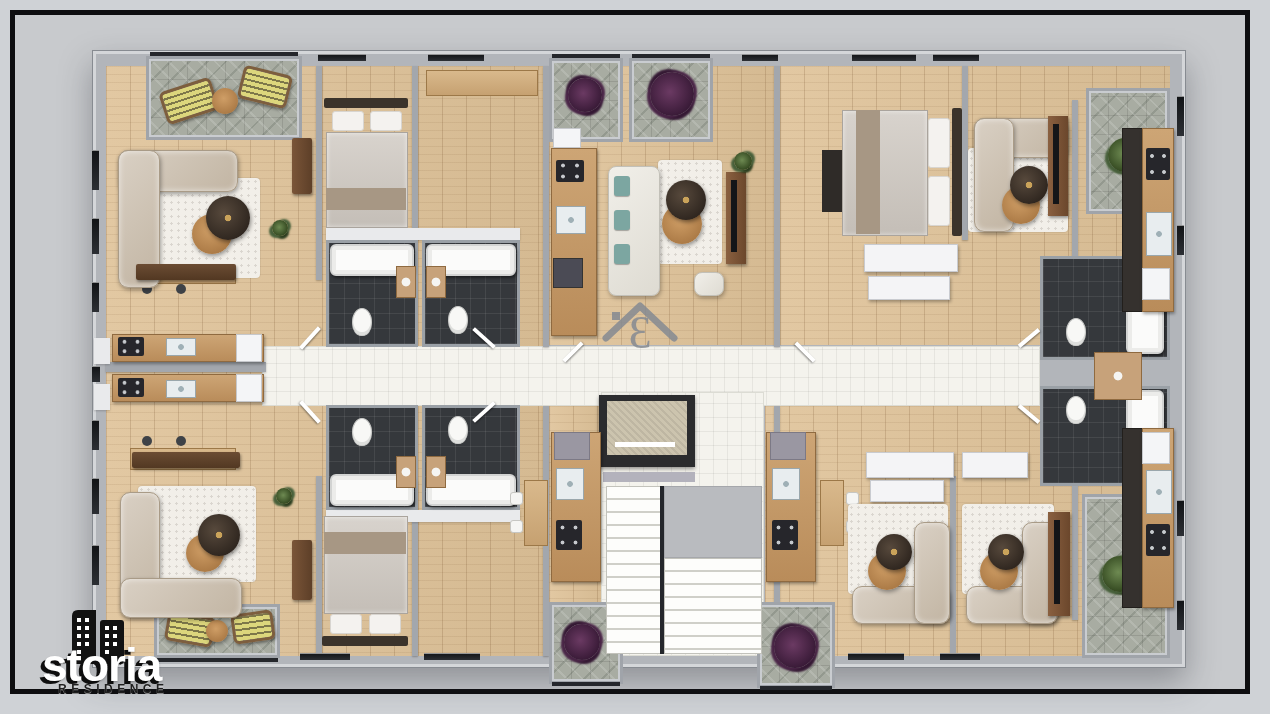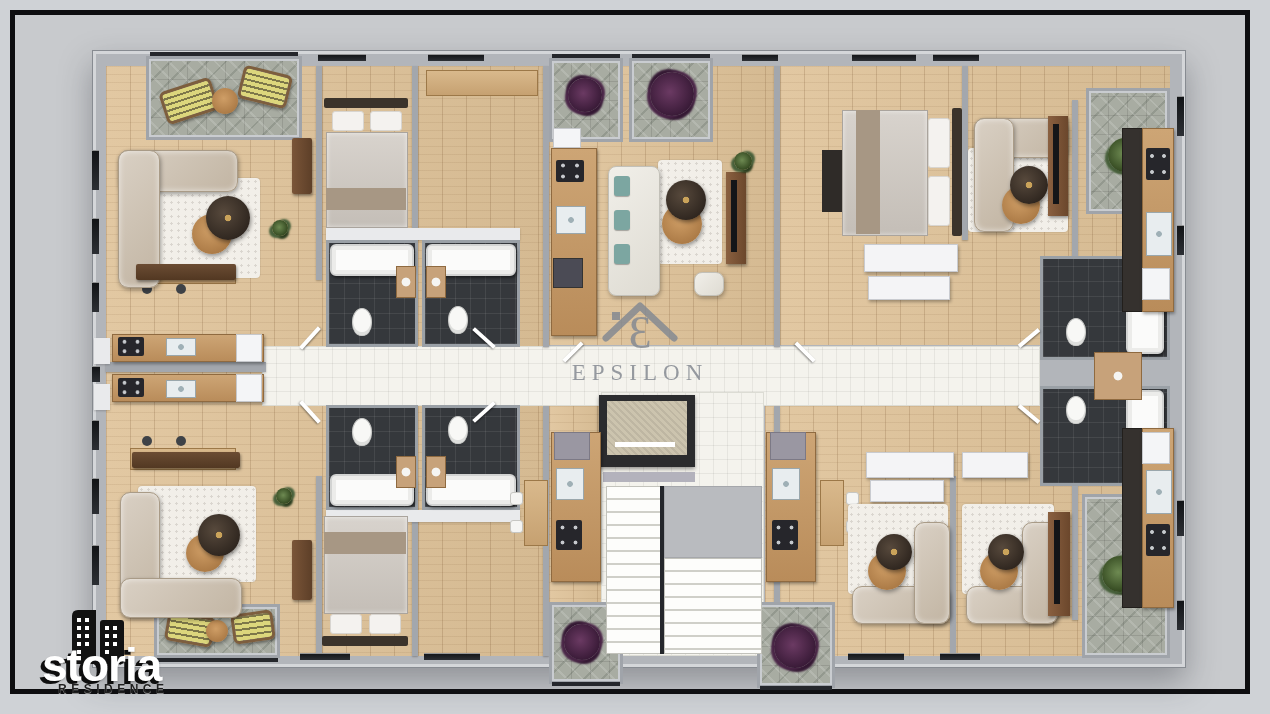--- a/index.html
+++ b/index.html
@@ -361,21 +361,20 @@
 <div class="a rail" style="left:760px;top:686px;width:72px;height:4px"></div>
 
 <div class="a wm">
   <div class="wm-icon">
     <svg width="88" height="46" viewBox="0 0 88 46" style="display:block;margin:0 auto">
       <path d="M10 40 L44 8 L78 40" fill="none" stroke="#858a92" stroke-width="7" stroke-linecap="round" stroke-linejoin="round"></path>
       <rect x="16" y="14" width="8" height="8" fill="#858a92"></rect>
     </svg>
     <div class="wm-eps">Ɛ</div>
   </div>
-  <div class="wm-l1">EPSILON</div>
 </div>
 
 <div class="a lg">
   <div class="lg-icon">
     <svg width="64" height="58" viewBox="0 0 64 58">
       <path d="M6 58 V10 Q6 4 12 4 H30 V58 Z" fill="#121212"></path>
       <rect x="34" y="14" width="24" height="44" rx="3" fill="#121212"></rect>
       <g fill="#ffffff">
         <rect x="11" y="12" width="4" height="4"></rect>
           <rect x="19" y="12" width="4" height="4"></rect>

